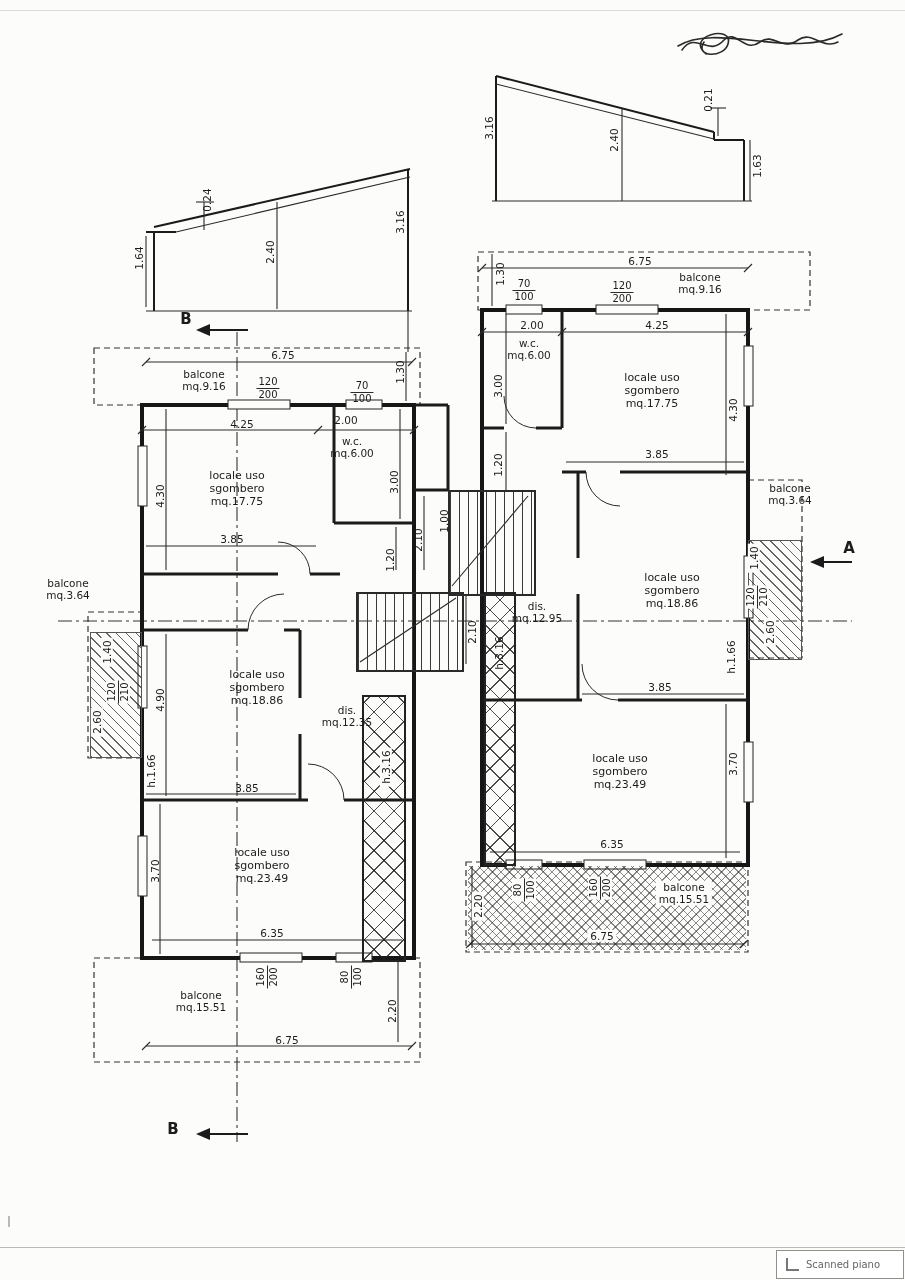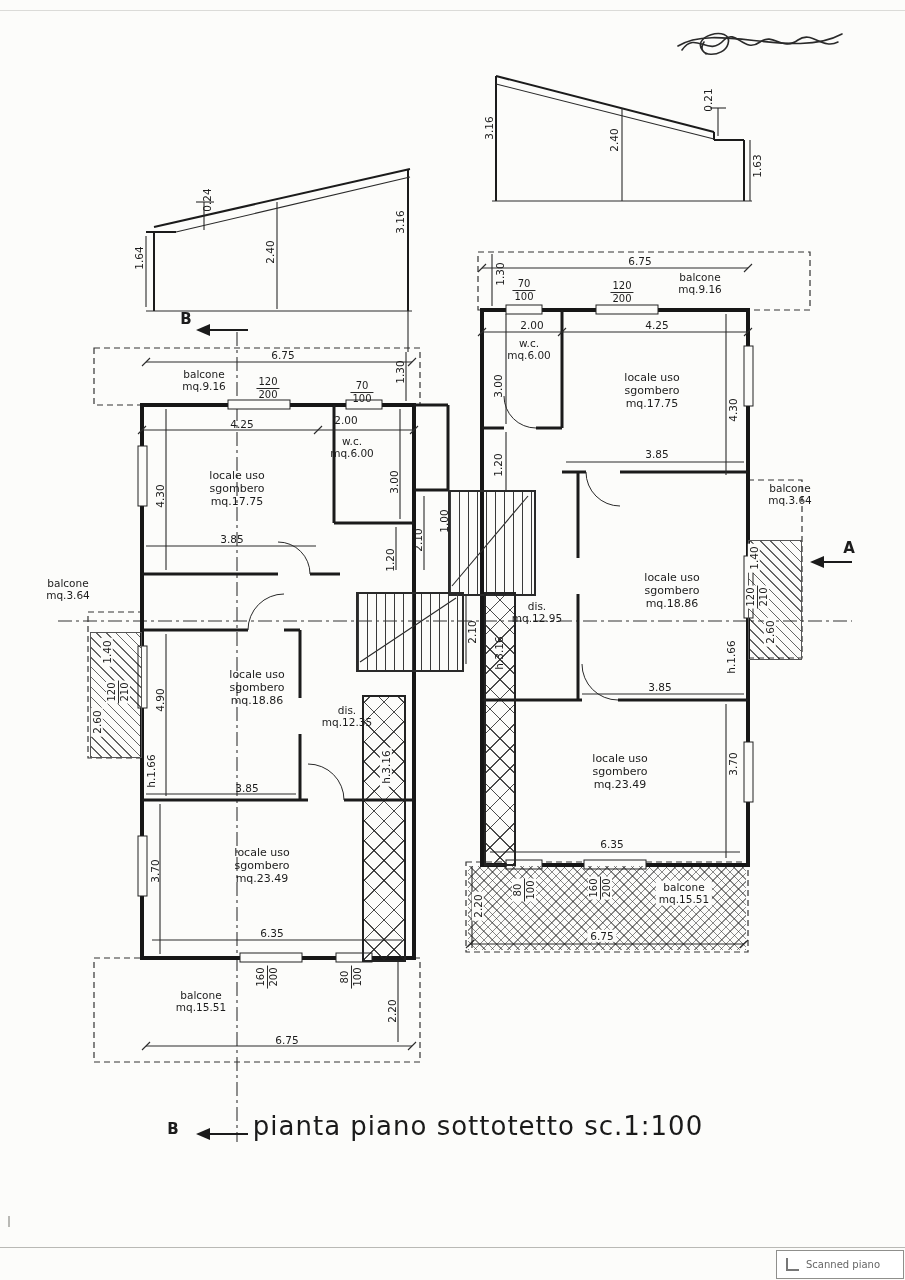--- a/index.html
+++ b/index.html
@@ -352,20 +352,19 @@
   </div>
   <div class="frac rot" style="left:351px;top:977px">
     <span class="num">80</span>
     <span class="den">100</span>
   </div>
   <div class="lbl rot" style="left:392px;top:1011px">2.20</div>
   <div class="lbl" style="left:201px;top:1001px">balcone
 mq.15.51</div>
   <div class="lbl" style="left:287px;top:1040px">6.75</div>
 
-  <div class="title" style="left:478px;top:1126px">pianta piano sottotetto  sc.1:100</div>
 
   <div class="scanbox">
     <div class="scanicon"></div>
     <span>Scanned piano</span>
   </div>
 
 </div>
 
 </body></html>

